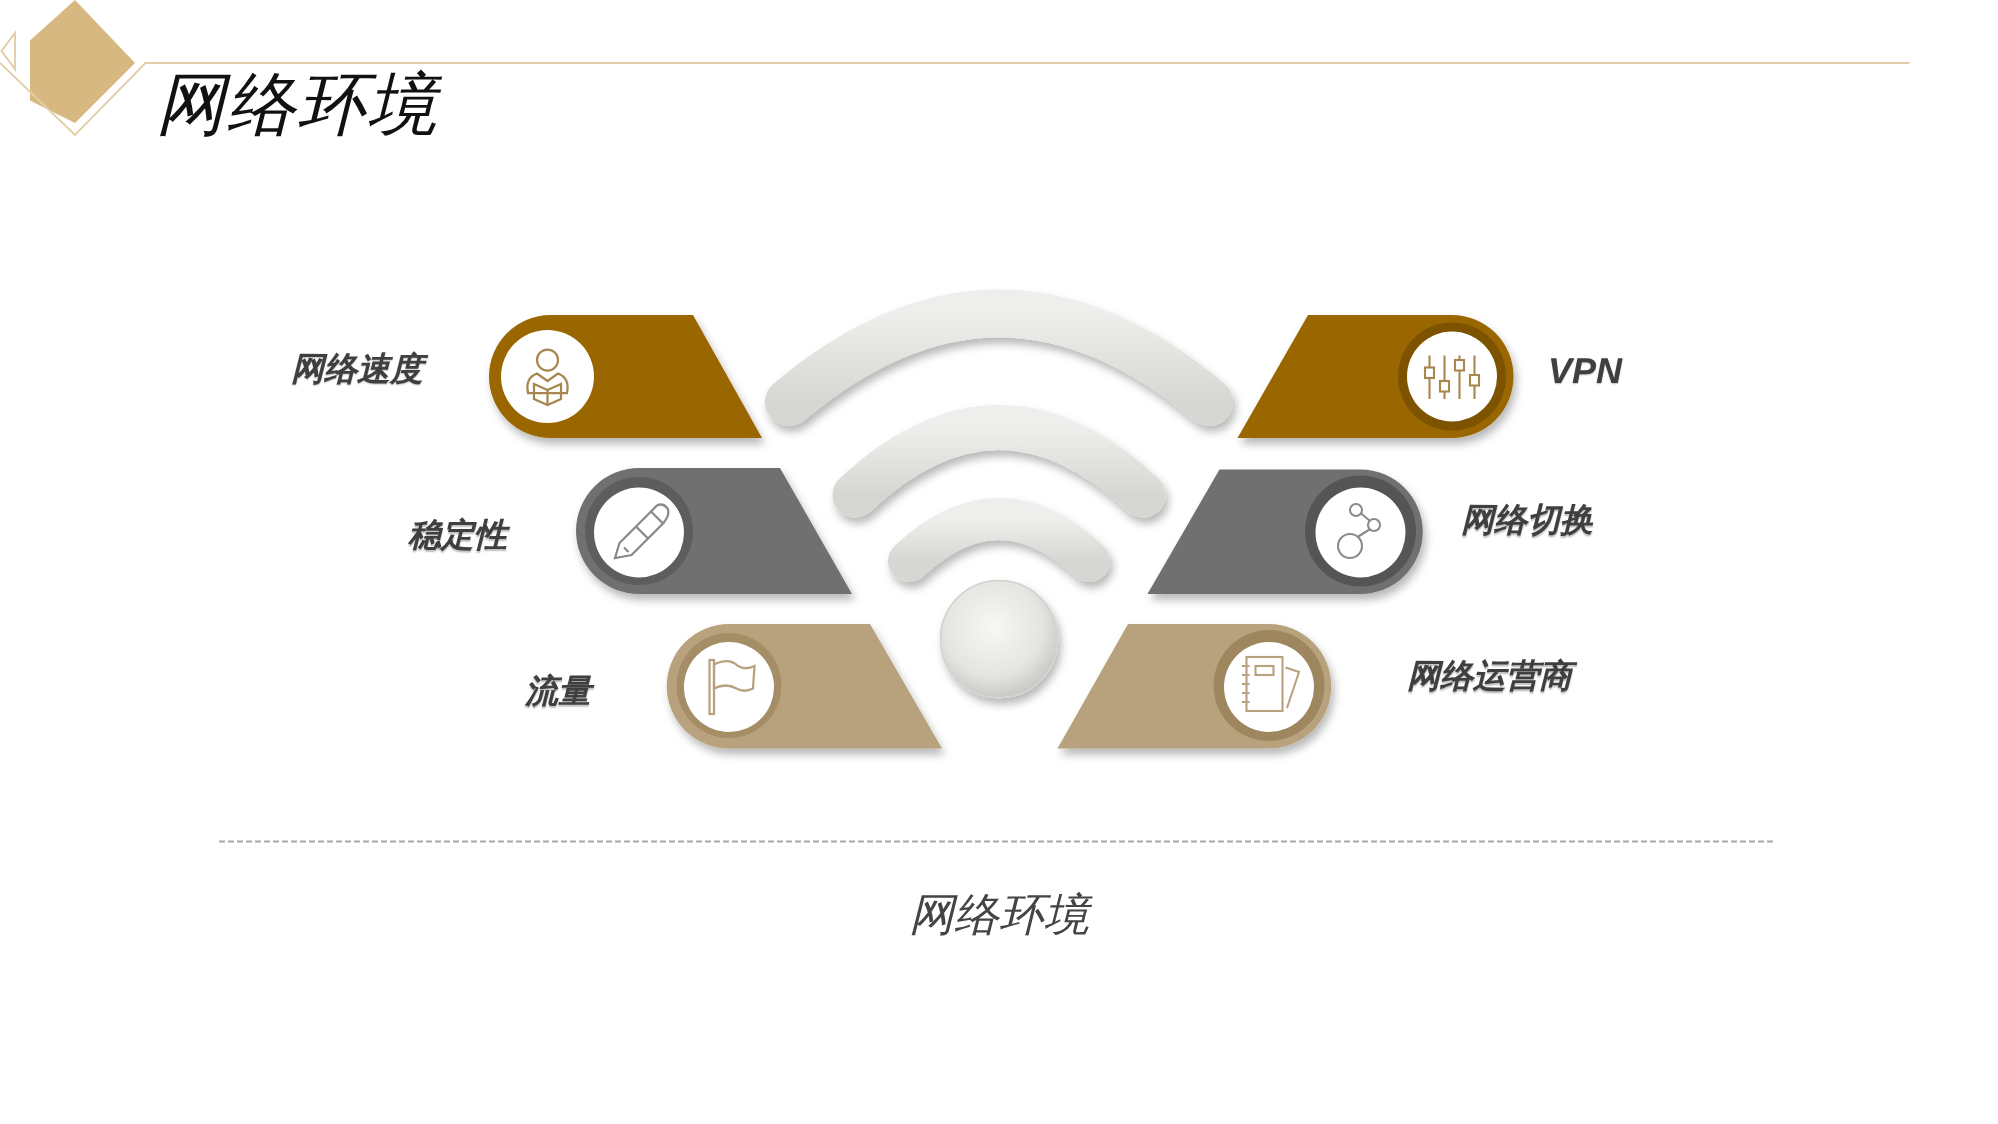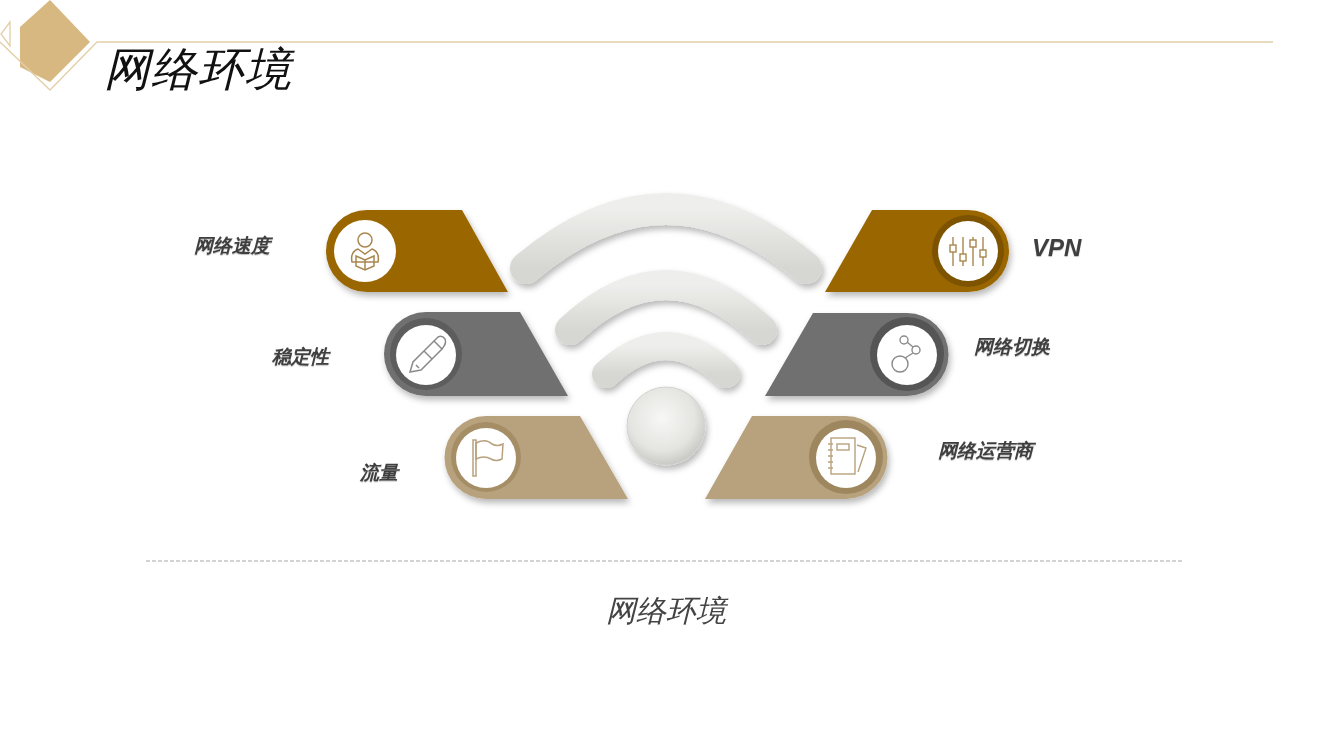--- a/index.html
+++ b/index.html
@@ -1,20 +1,20 @@
 <!DOCTYPE html>
 <html><head>
   <meta charset="utf-8">
   <style>
     html, body { margin: 0; padding: 0; background: #ffffff; }
     body { width: 1332px; height: 749px; position: relative; overflow: hidden;
            font-family: "DejaVu Sans", "Liberation Sans", sans-serif; }
     .abs { position: absolute; font-style: italic; }
     .page-title { left: 104px; top: 46px; font-size: 46px; color: #111; line-height: 1; letter-spacing: 1px; }
-    .label { font-size: 19px; font-weight: bold; color: #3f3f3f; line-height: 1;
+    .label { font-size: 22px; font-weight: bold; color: #3f3f3f; line-height: 1;
              text-shadow: 0 1px 1px rgba(0,0,0,0.25); white-space: nowrap; }
     .caption { left: 0; width: 1332px; top: 596px; text-align: center; font-size: 30px; color: #444; line-height: 1; }
     svg.stage { position: absolute; left: 0; top: 0; }
   </style>
 </head>
 <body>
 
 <svg class="stage" width="1332" height="749" viewBox="0 0 1332 749">
   <defs>
     <filter id="sh" x="-20%" y="-20%" width="140%" height="150%">
@@ -118,19 +118,19 @@
     <path d="M 828 444 h5 M 828 450 h5 M 828 456 h5 M 828 462 h5 M 828 468 h5"></path>
   </g>
 
   <line x1="146" y1="561" x2="1183" y2="561" stroke="#a8a8a8" stroke-width="1.2" stroke-dasharray="4,2"></line>
 </svg>
 
 <div class="abs page-title">网络环境</div>
 
 <div class="abs label" style="left:194px; top:236px;">网络速度</div>
 <div class="abs label" style="left:272px; top:347px;">稳定性</div>
-<div class="abs label" style="left:360px; top:451px;margin-top:12px;">流量</div>
+<div class="abs label" style="left:350px; top:451px;">流量</div>
 
 <div class="abs label" style="left:1032px; top:236px; font-family: 'Liberation Sans', sans-serif; font-size:24px;">VPN</div>
 <div class="abs label" style="left:974px; top:337px;">网络切换</div>
 <div class="abs label" style="left:922px; top:441px;margin-left:16px;">网络运营商</div>
 
 <div class="abs caption">网络环境</div>
 
 </body></html>

